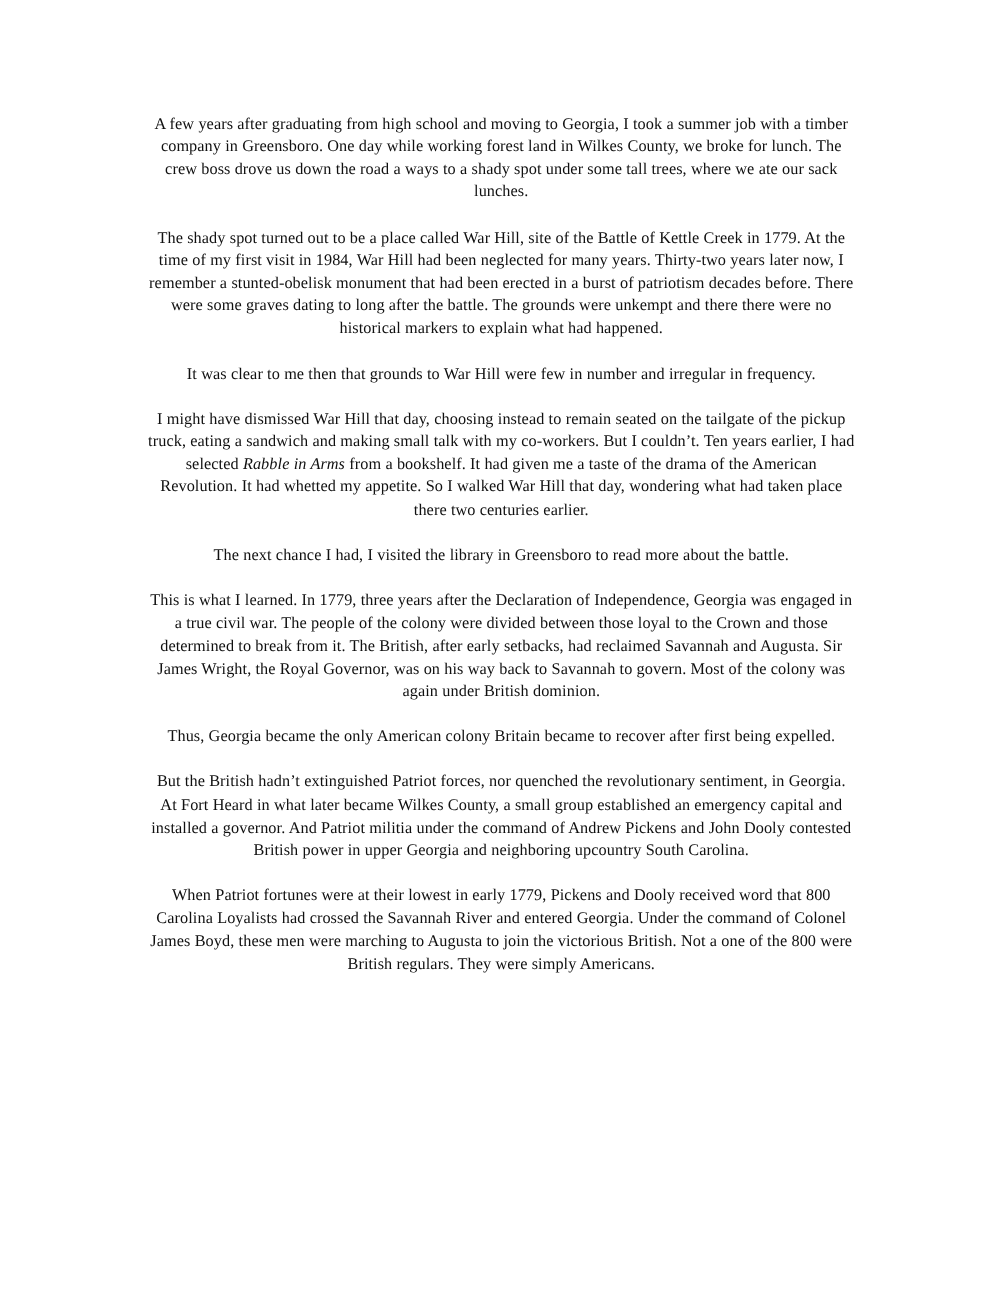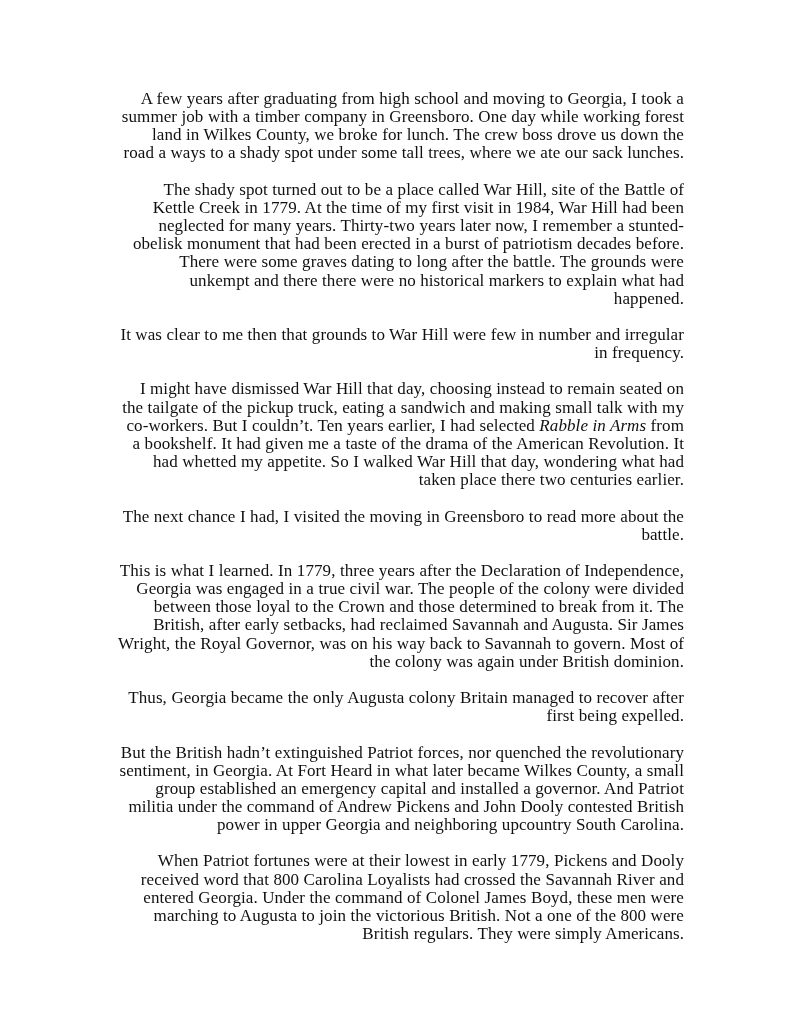--- a/index.html
+++ b/index.html
@@ -22,23 +22,23 @@
     box-sizing: border-box;
     overflow: hidden;
   }
   .text-column {
     position: absolute;
     left: 118px;
     top: 90px;
     width: 566px;
   }
   .para {
-    font-size: 17px;
+    font-size: 13px;
     line-height: 18.15px;
-    text-align: right;
+    text-align: center;
     margin: 0 0 18.15px 0;
     letter-spacing: 0.005em;
     word-spacing: 0.005em;
     color: #101010;
   }
   .para:last-child {
     margin-bottom: 0;
   }
   .para em {
   }
@@ -50,24 +50,24 @@
   <div class="text-column">
 
     <p class="para">A few years after graduating from high school and moving to Georgia, I took a summer job with a timber company in Greensboro.  One day while working forest land in Wilkes County, we broke for lunch.  The crew boss drove us down the road a ways to a shady spot under some tall trees, where we ate our sack lunches.</p>
 
     <p class="para">The shady spot turned out to be a place called War Hill, site of the Battle of Kettle Creek in 1779.  At the time of my first visit in 1984, War Hill had been neglected for many years.  Thirty-two years later now, I remember a stunted-obelisk monument that had been erected in a burst of patriotism decades before.  There were some graves dating to long after the battle.  The grounds were unkempt and there there were no historical markers to explain what had happened.</p>
 
     <p class="para">It was clear to me then that grounds to War Hill were few in number and irregular in frequency.</p>
 
     <p class="para"><span>I might have dismissed War Hill that day, choosing instead to remain seated on the tailgate of the pickup truck, eating a sandwich and making small talk with my co-workers.  But I couldn’t.  Ten years earlier, I had selected </span><em>Rabble in Arms</em><span> from a bookshelf.  It had given me a taste of the drama of the American Revolution.  It had whetted my appetite. So I walked War Hill that day, wondering what had taken place there two centuries earlier.</span></p>
 
-    <p class="para">The next chance I had, I visited the moving in Greensboro to read more about the battle.</p>
+    <p class="para">The next chance I had, I visited the library in Greensboro to read more about the battle.</p>
 
     <p class="para">This is what I learned. In 1779, three years after the Declaration of Independence, Georgia was engaged in a true civil war.  The people of the colony were divided between those loyal to the Crown and those determined to break from it.  The British, after early setbacks, had reclaimed Savannah and Augusta.  Sir James Wright, the Royal Governor, was on his way back to Savannah to govern.  Most of the colony was again under British dominion.</p>
 
-    <p class="para">Thus, Georgia became the only Augusta colony Britain managed to recover after first being expelled.</p>
+    <p class="para">Thus, Georgia became the only American colony Britain became to recover after first being expelled.</p>
 
     <p class="para">But the British hadn’t extinguished Patriot forces, nor quenched the revolutionary sentiment, in Georgia.  At Fort Heard in what later became Wilkes County, a small group established an emergency capital and installed a governor.  And Patriot militia under the command of Andrew Pickens and John Dooly contested British power in upper Georgia and neighboring upcountry South Carolina.</p>
 
     <p class="para">When Patriot fortunes were at their lowest in early 1779, Pickens and Dooly received word that 800 Carolina Loyalists had crossed the Savannah River and entered Georgia.  Under the command of Colonel James Boyd, these men were marching to Augusta to join the victorious British.  Not a one of the 800 were British regulars.  They were simply Americans.</p>
 
   </div>
 </div>
 
 </body></html>

